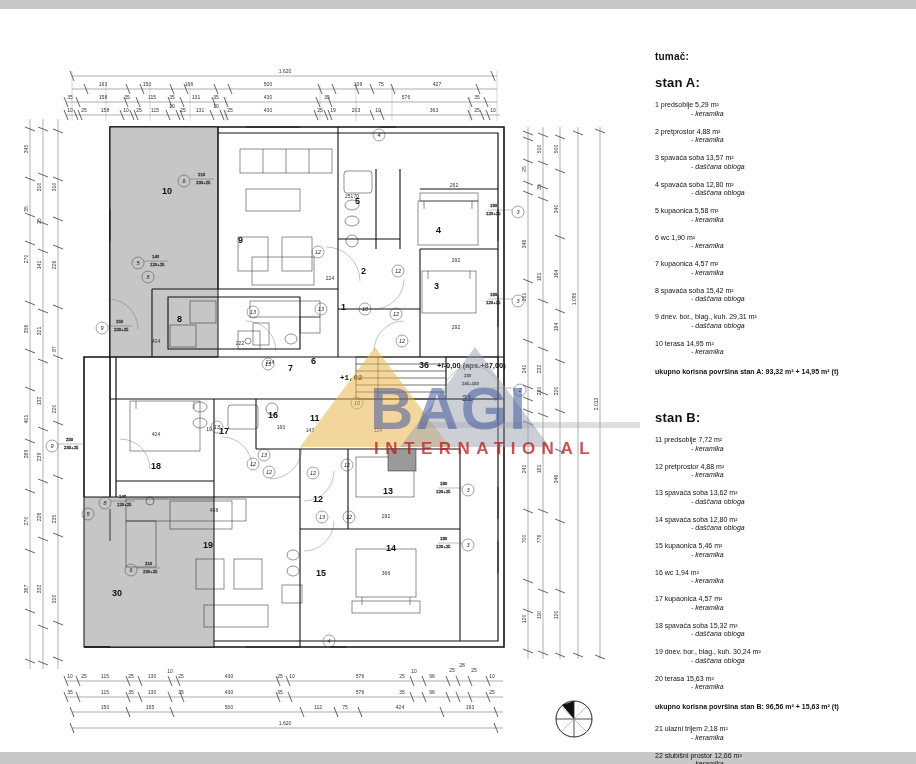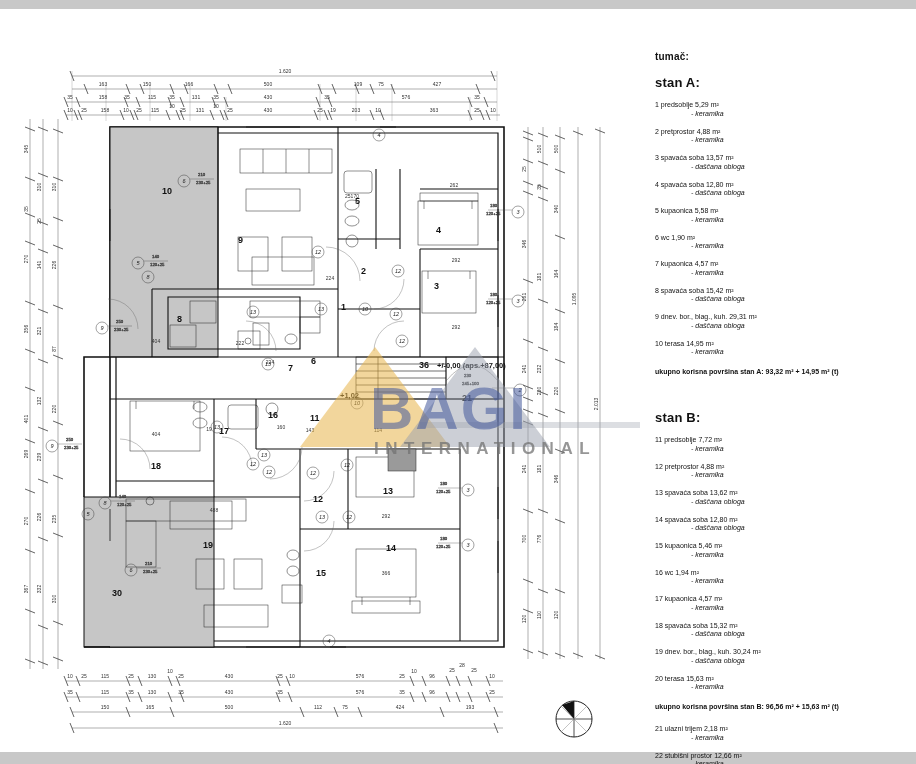--- a/index.html
+++ b/index.html
@@ -25,21 +25,21 @@
 
   
   .plan{position:absolute;left:0;top:0;width:655px;height:743px;}
   .plan svg{position:absolute;left:0;top:0;}
 
   
   .wm{position:absolute;left:300px;top:318px;width:340px;height:160px;pointer-events:none;}
   .wm-text{position:absolute;left:70px;top:52px;font-size:60px;font-weight:bold;
            color:#44599c;opacity:.55;letter-spacing:2px;line-height:1;}
   .wm-sub{position:absolute;left:74px;top:112px;font-size:17px;font-weight:bold;
-          color:#737373;opacity:.75;letter-spacing:6.5px;}
+          color:#b91c1c;opacity:.75;letter-spacing:6.5px;}
 
   .lbl{position:absolute;font-size:9px;font-weight:bold;color:#111;}
   .lvl{position:absolute;font-size:7.5px;color:#111;font-weight:bold;}
 </style>
 </head>
 <body>
 
 <div class="topbar"></div>
 <div class="botbar"></div>
 
@@ -547,21 +547,21 @@
     <div class="lbl" style="left:316px;top:559px;">15</div>
     <div class="lbl" style="left:268px;top:401px;">16</div>
     <div class="lbl" style="left:219px;top:393px;margin-top:24px;">17</div>
     <div class="lbl" style="left:151px;top:452px;">18</div>
     <div class="lbl" style="left:203px;top:531px;">19</div>
     <div class="lbl" style="left:112px;top:579px;">30</div>
     <div class="lbl" style="left:462px;top:384px;">21</div>
     <div class="lbl" style="left:419px;top:351px;">36</div>
 
     <div class="lvl" style="left:437px;top:352px;">+/-0,00 (aps.+87,00)</div>
-    <div class="lvl" style="left:340px;top:382px;">+1,02</div>
+    <div class="lvl" style="left:340px;top:365px;font-family:Liberation Mono, monospace;">+1,02</div>
 
     <div class="wm">
       <svg width="340" height="160" viewBox="0 0 340 160">
         <polygon points="0,120 75,20 150,120" fill="#e8b44a" opacity="0.55"></polygon>
         <polygon points="100,120 175,20 250,120" fill="#9aa0ad" opacity="0.5"></polygon>
         <rect x="120" y="95" width="220" height="6" fill="#9aa0ad" opacity="0.35"></rect>
       </svg>
       <div class="wm-text">BAGI</div>
       <div class="wm-sub">INTERNATIONAL</div>
     </div>

